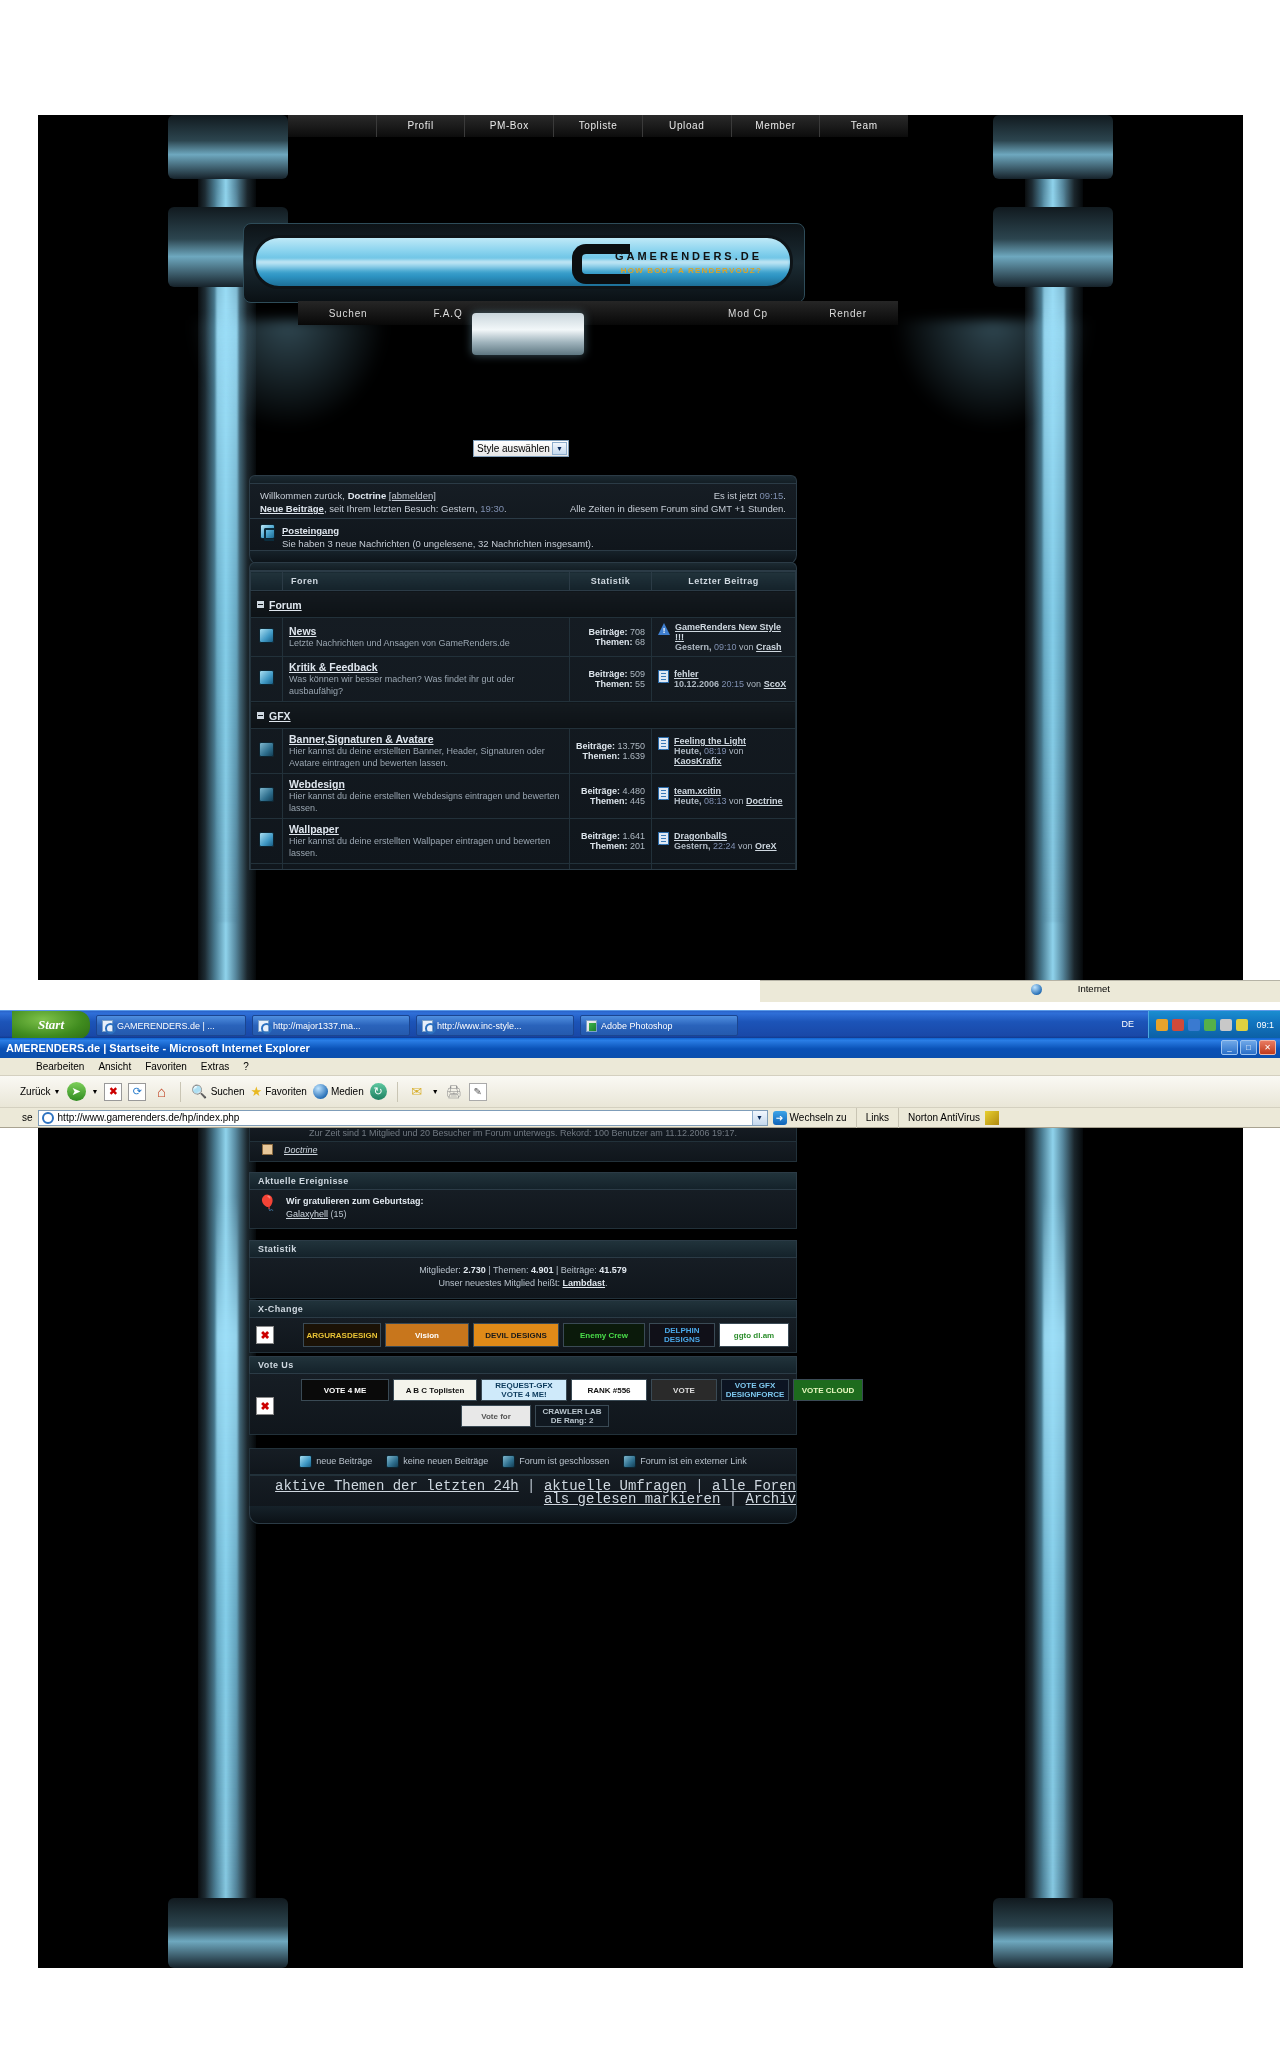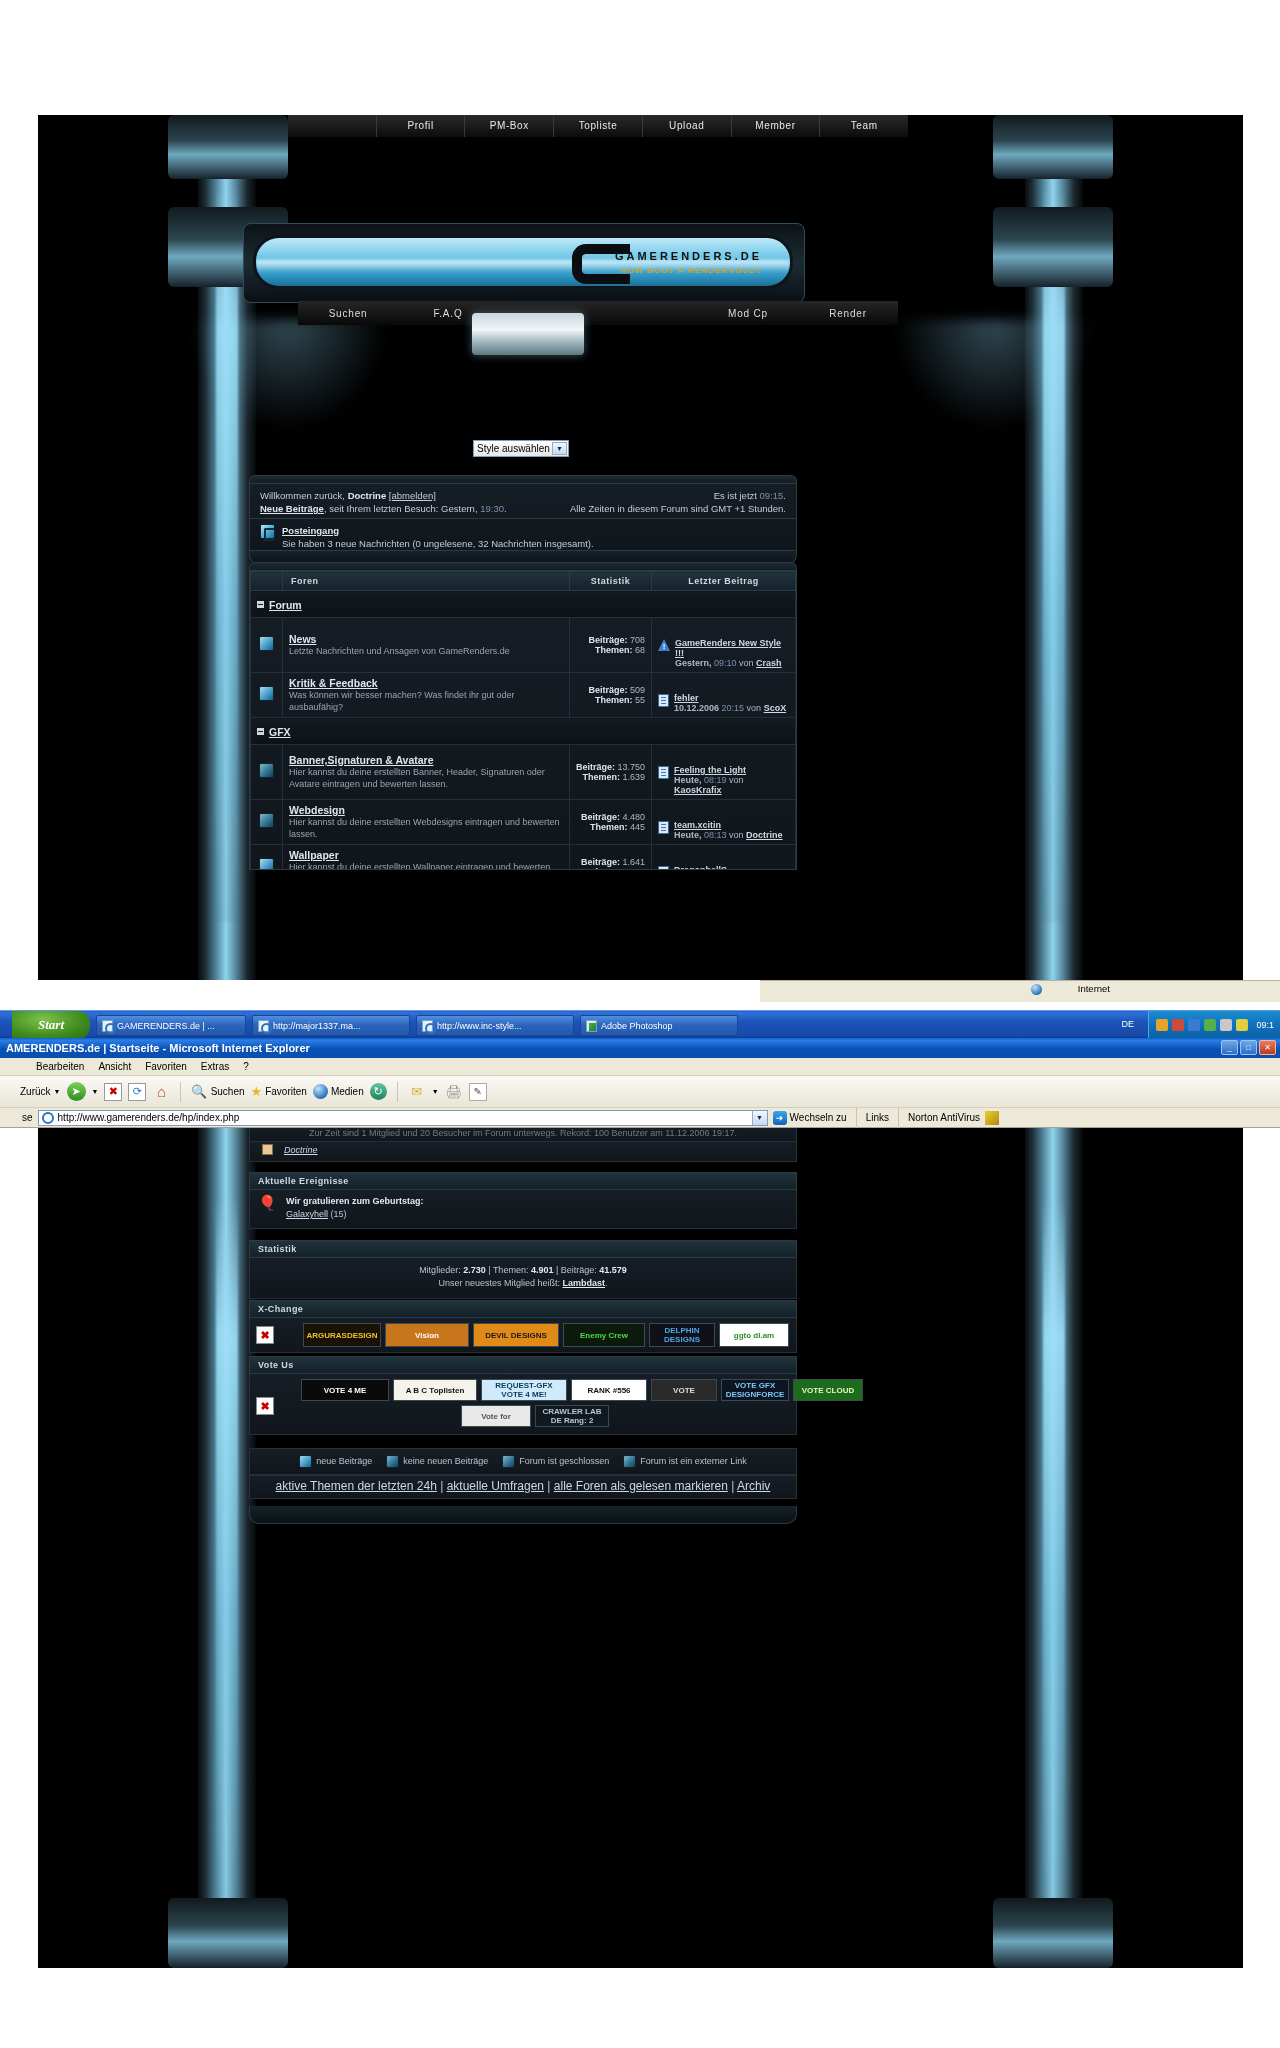--- a/index.html
+++ b/index.html
@@ -184,21 +184,21 @@
   .catrow .minus {
     display:inline-block; width:7px; height:7px; background:#cfd8e0;
     position:relative; margin-right:5px; vertical-align:middle;
   }
   .catrow .minus::after {
     content:""; position:absolute; left:1px; top:3px; width:5px; height:1px; background:#141a1f;
   }
   .catrow a { color:#dfe6ee; font-size:10.5px; font-weight:bold; text-decoration:underline; }
   .f-title { color:#dfe6ee; font-size:10.5px; font-weight:bold; text-decoration:underline; display:block; }
   .f-desc { color:#9aa6b1; font-size:9px; line-height:11.5px; display:block; margin-top:1px; }
-  .lp-row { display:flex; gap:5px; align-items:flex-start;margin-top:16px; }
+  .lp-row { display:flex; gap:5px; align-items:flex-start; }
   .lp-txt a { color:#cfd8e0; font-weight:bold; text-decoration:underline; font-size:9px; }
   .lp-txt .who { color:#cfd8e0; font-weight:bold; text-decoration:underline; }
   .ico-warn {
     width:12px; height:12px; flex:0 0 12px; position:relative; margin-top:1px;
   }
   .ico-warn::before {
     content:"!"; position:absolute; inset:0; color:#fff; font-size:8px; font-weight:bold;
     display:flex; align-items:center; justify-content:center; z-index:2; padding-top:2px;
   }
   .ico-warn::after {
@@ -348,21 +348,21 @@
     color:#c00; font-size:11px; font-weight:bold;
     display:flex; align-items:center; justify-content:center; flex:0 0 18px;
   }
   .ad { height:24px; border:1px solid #3a4a55; flex:0 0 auto;
         display:flex; align-items:center; justify-content:center;
         font-size:8px; font-weight:bold; overflow:hidden; }
 
   .legend { display:flex; justify-content:center; gap:14px; padding:6px 0;
             color:#b9c3cd; font-size:9px; align-items:center; }
   .legend .it { display:flex; align-items:center; gap:4px; }
-  .flinks { text-align:center; padding:4px 0 5px; font-size:12px; color:#b9c3cd; }
+  .flinks { text-align:right; padding:4px 0 5px; font-size:14px; color:#b9c3cd;font-family:Liberation Mono, monospace; }
   .flinks a { color:#cfd8e0; text-decoration:underline; }
 </style>
 </head>
 <body>
 
 <div id="page">
 
   <div id="site-top">
 
     <div class="frame-col left">

